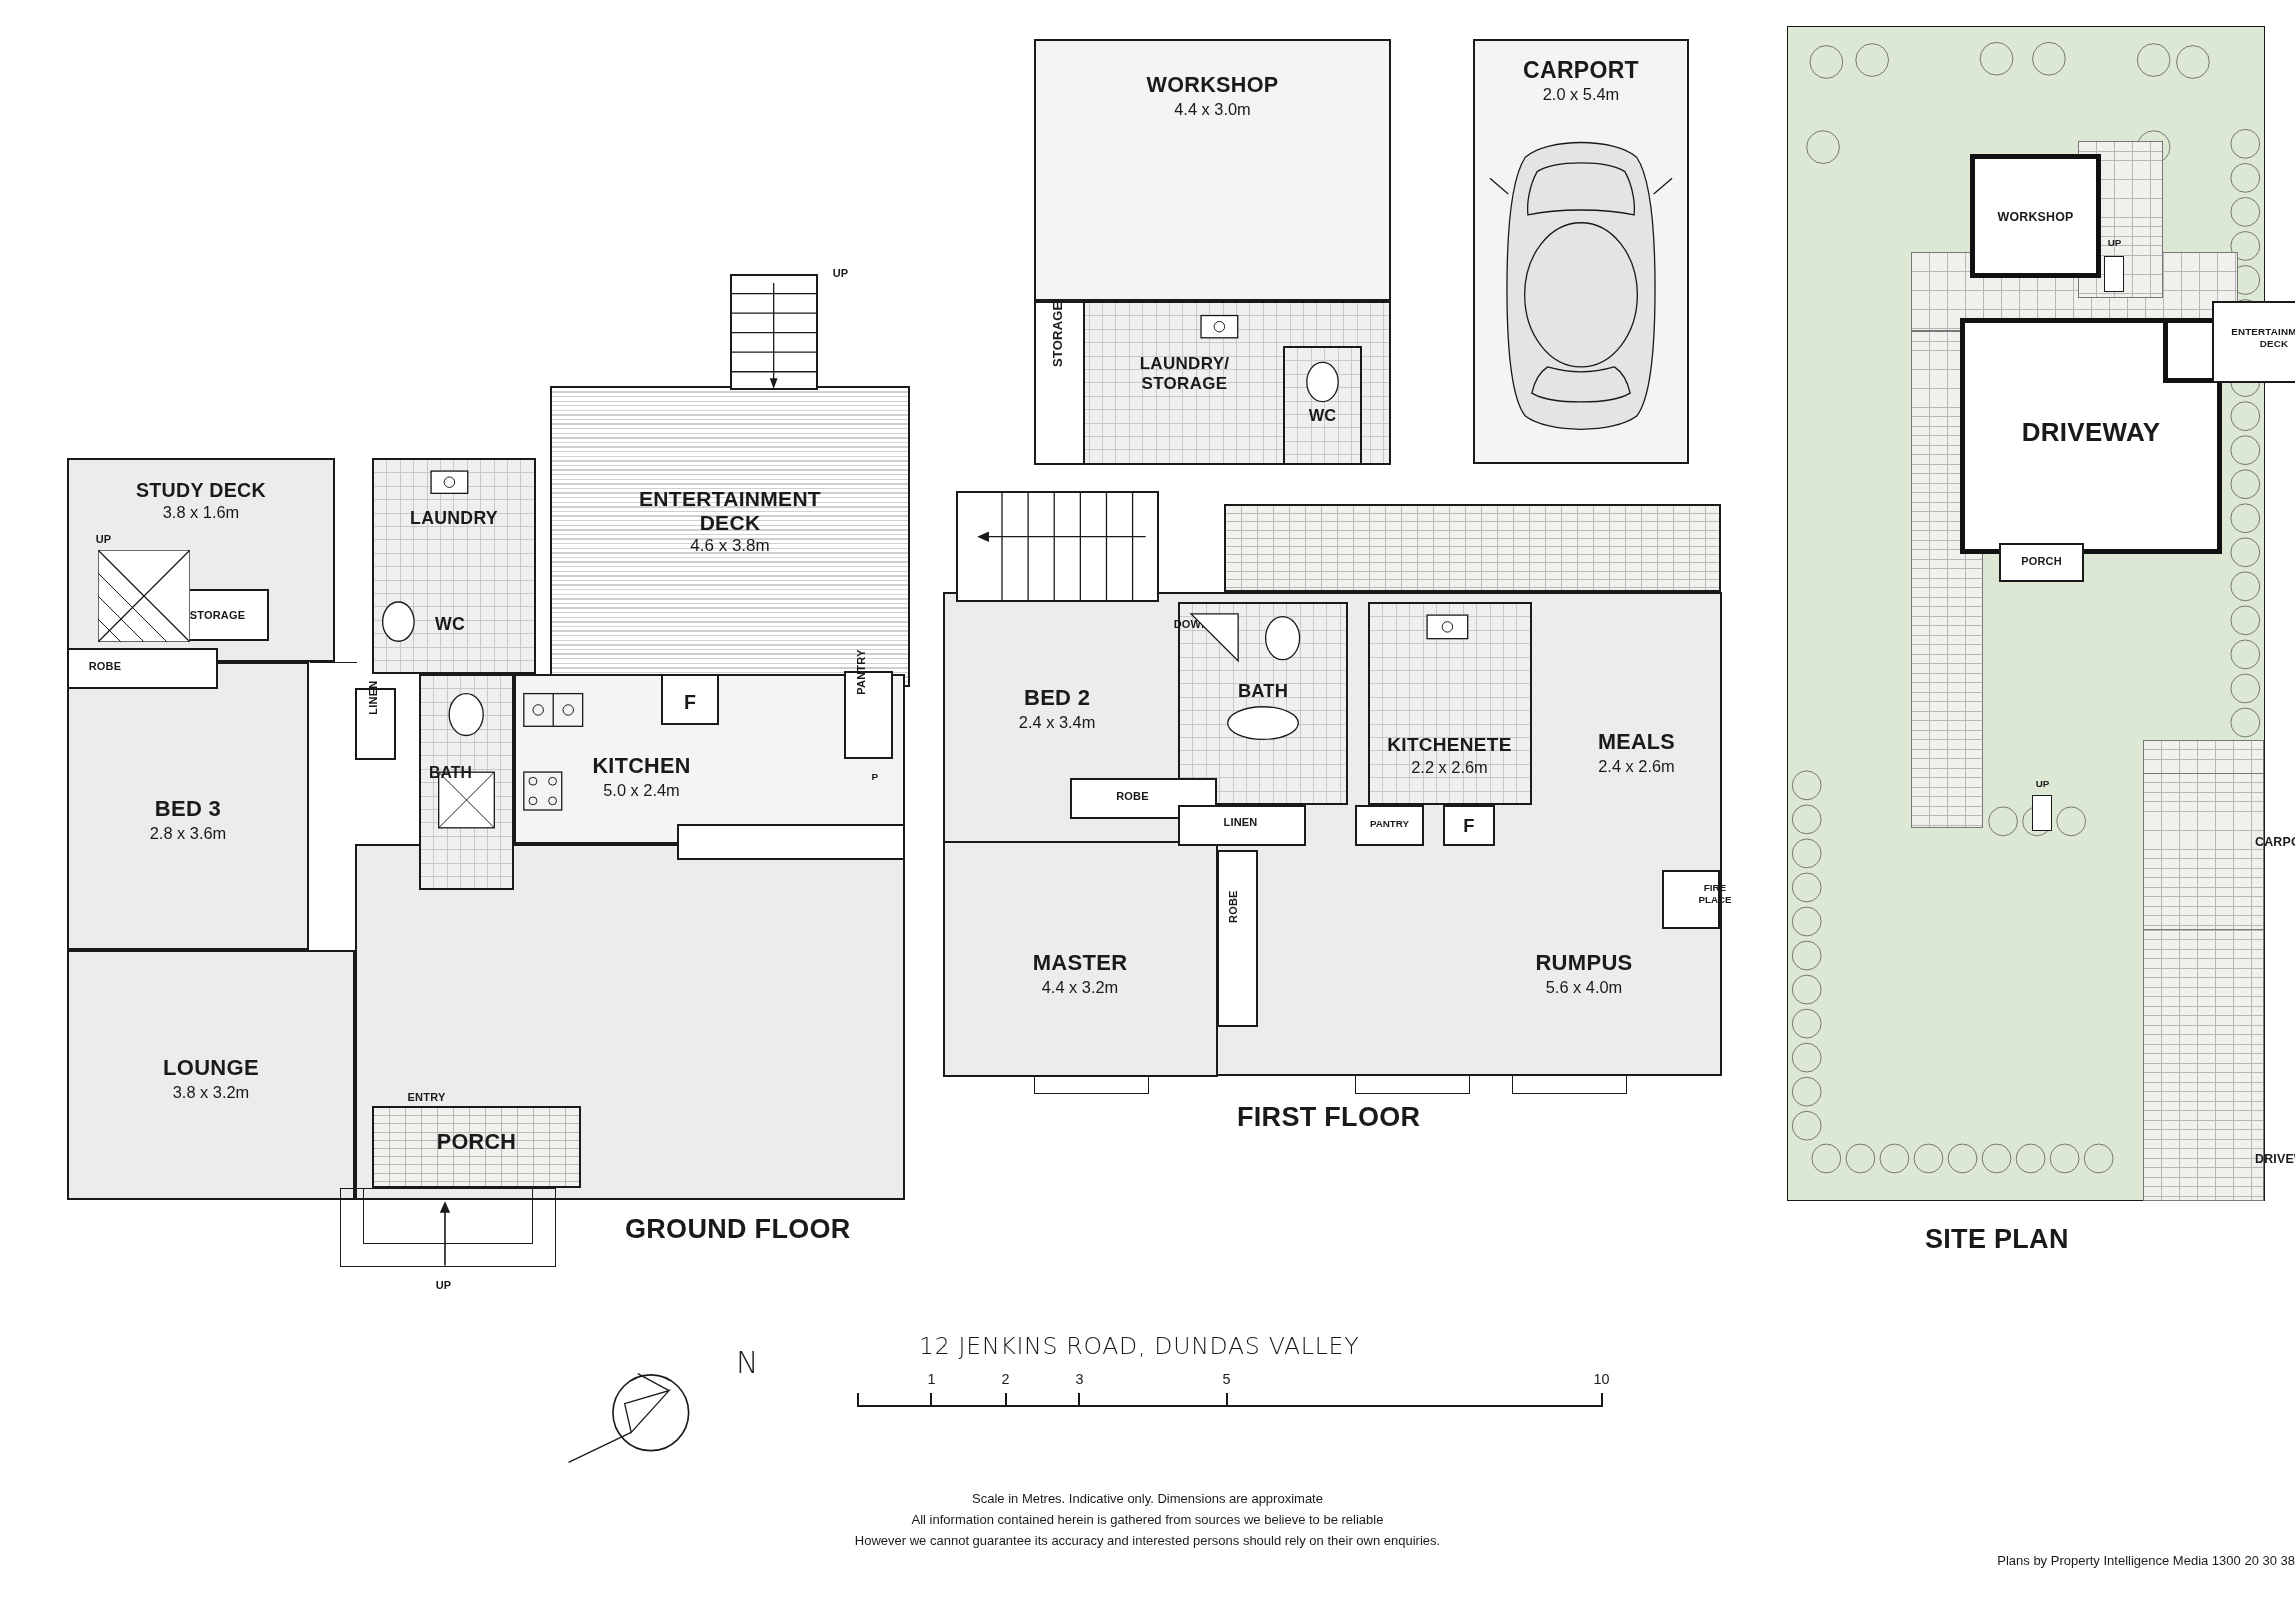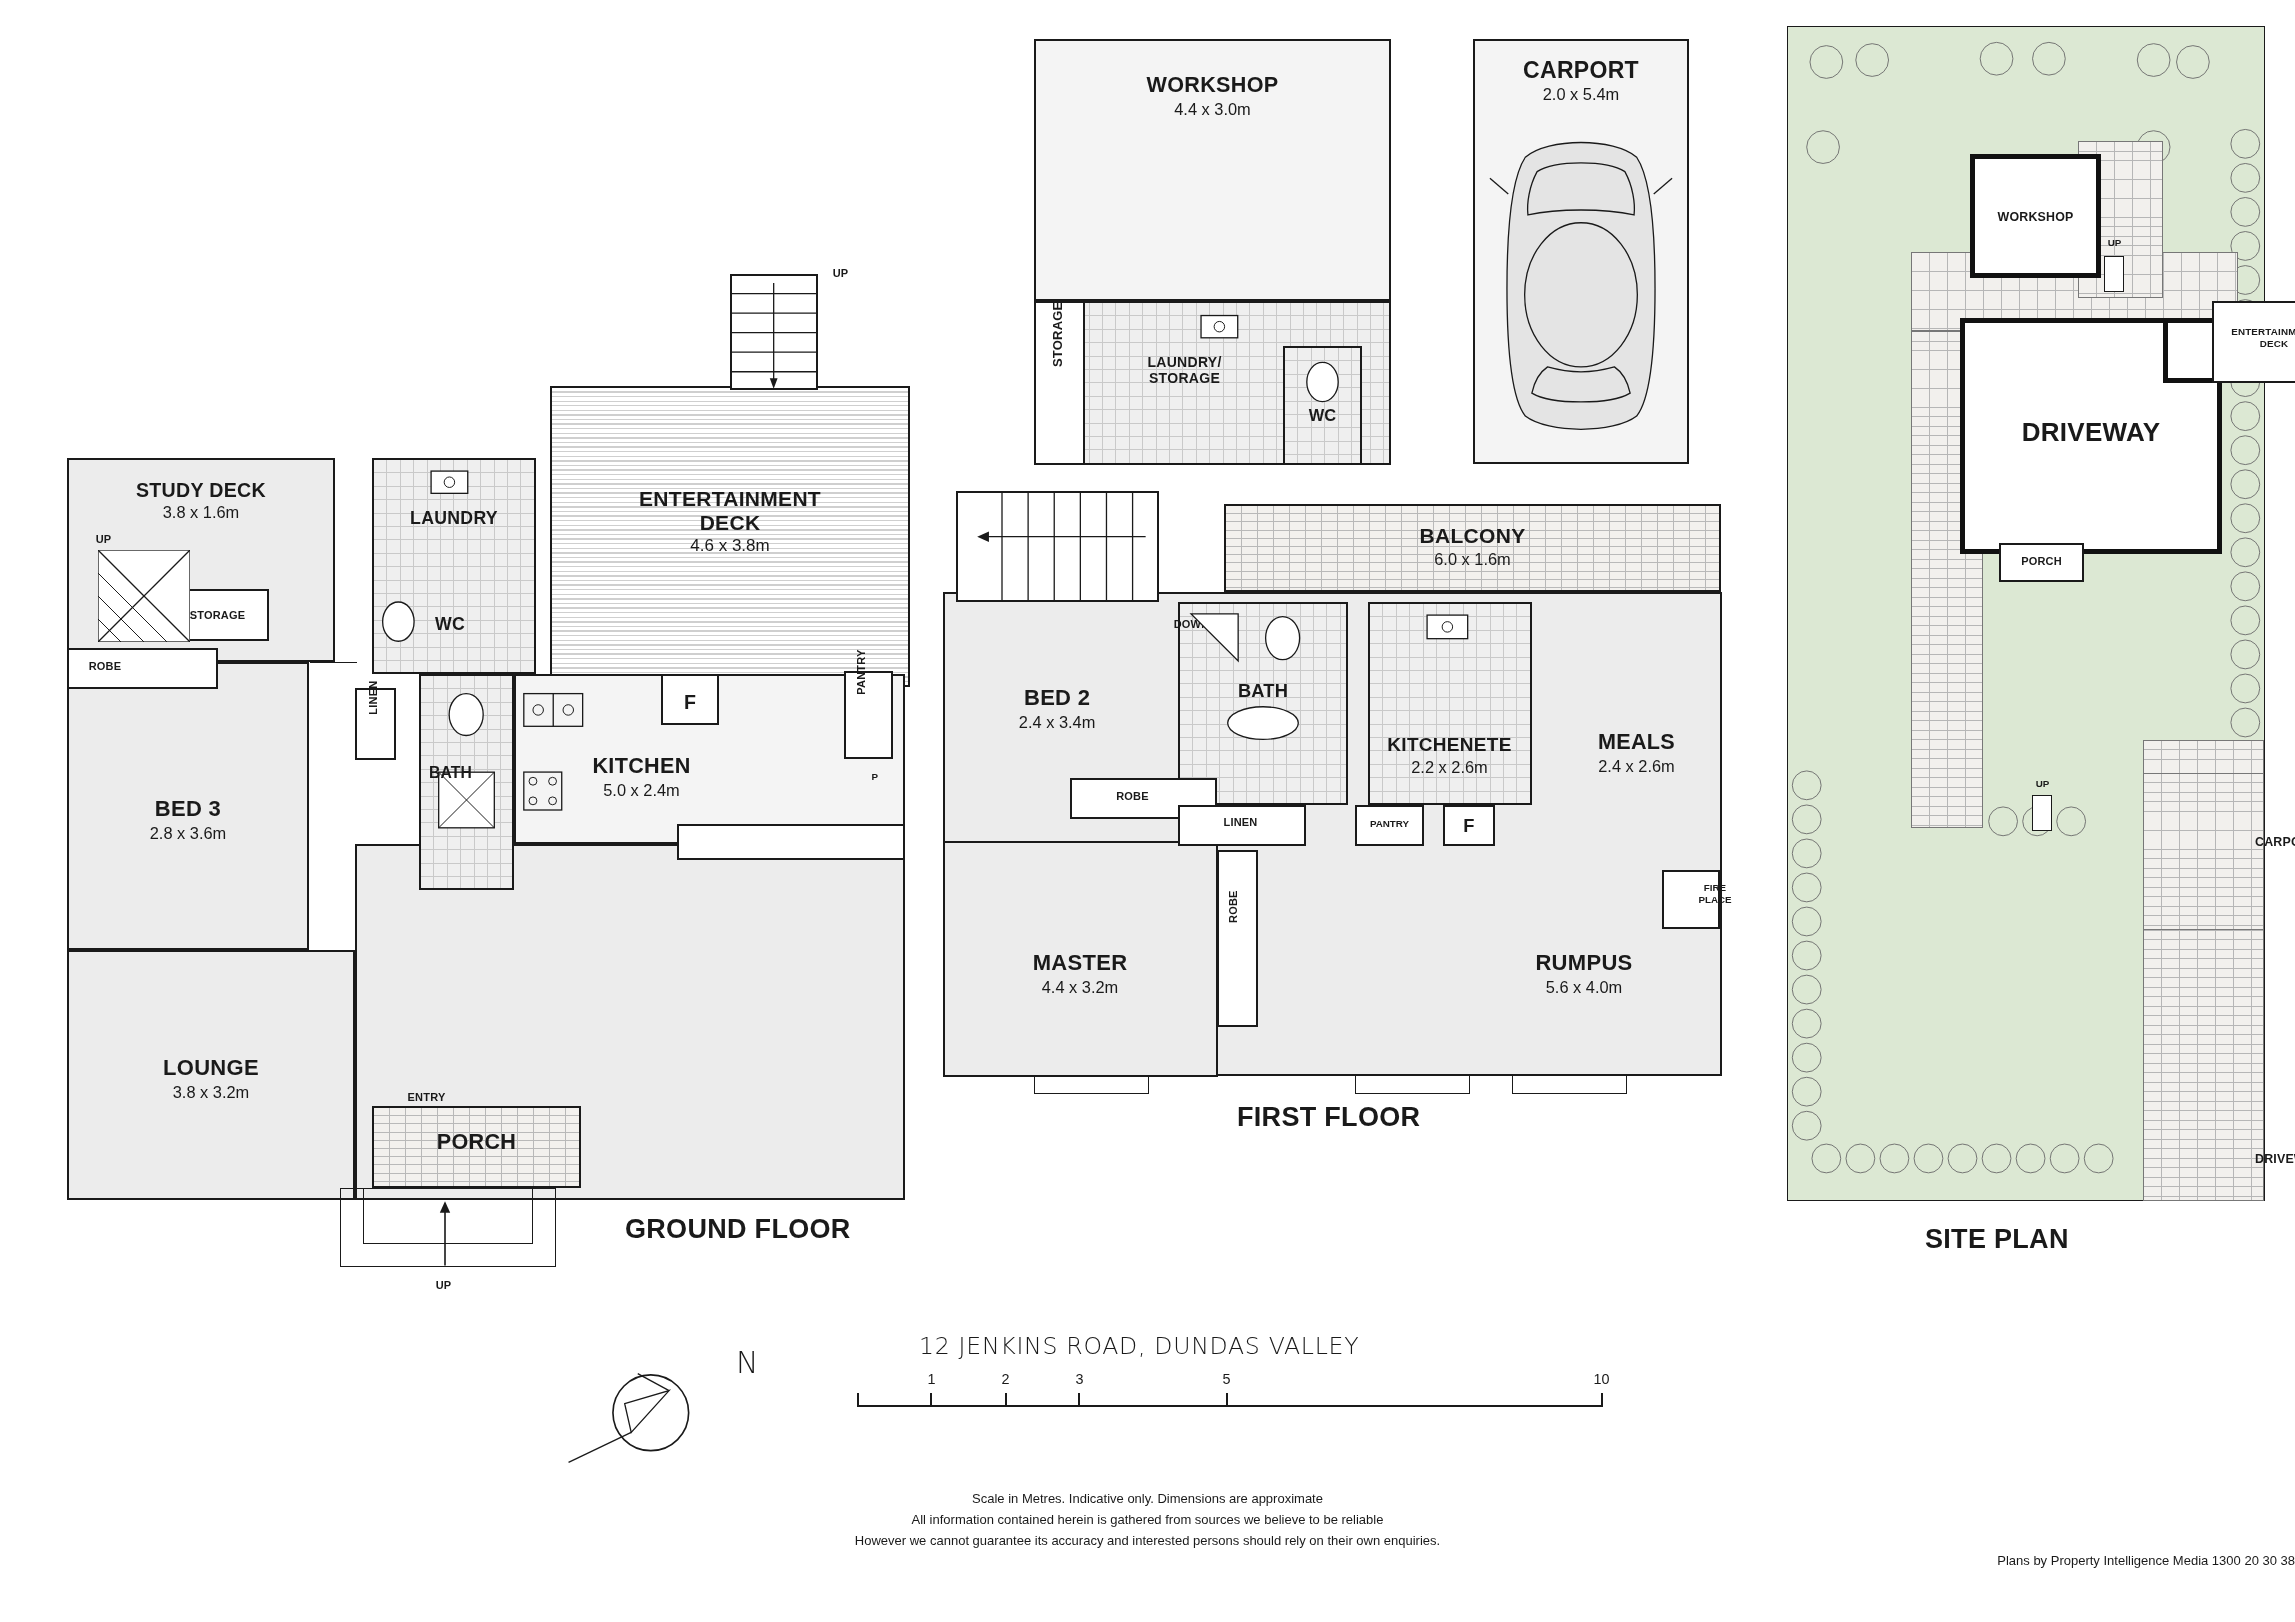--- a/index.html
+++ b/index.html
@@ -173,21 +173,21 @@
     <circle cx="283" cy="39" r="8" fill="none" stroke="#1a1a1a" stroke-width="1.5"></circle>
   </svg>
   <svg style="position:absolute;left:262px;top:326px;" width="79" height="119" viewBox="0 0 120 182">
     <ellipse cx="60" cy="55" rx="24" ry="30" fill="#ffffff" stroke="#1a1a1a" stroke-width="2"></ellipse>
   </svg>
 
   <div class="lbl" style="left:13px;top:52px;width:357px;font-size:21.6px;">
     <div class="n">WORKSHOP</div>
     <div class="d" style="font-size:16.4px;">4.4 x 3.0m</div>
   </div>
-  <div class="lbl" style="left:72px;top:334px;width:183px;font-size:14px;">
+  <div class="lbl" style="left:72px;top:334px;width:183px;font-size:17px;">
     <div class="n" style="line-height:1.2;">LAUNDRY/<br>STORAGE</div>
   </div>
   <div class="tiny vert" style="left:29px;top:330px;width:79px;height:17px;font-size:13px;">STORAGE</div>
   <div class="tiny" style="left:262px;top:386px;width:79px;font-size:16.4px;">WC</div>
 
   <div class="roomlight" style="left:452px;top:19.6px;width:216px;height:425px;"></div>
   <svg style="position:absolute;left:465px;top:111px;" width="190" height="308" viewBox="0 0 290 470">
     <g fill="#e4e4e4" stroke="#1a1a1a" stroke-width="2">
       <path d="M60 40 C95 10 195 10 230 40 C250 70 258 140 258 240 C258 340 250 410 230 435 C195 462 95 462 60 435 C40 410 32 340 32 240 C32 140 40 70 60 40 Z"></path>
       <path d="M78 62 C105 44 185 44 212 62 C224 84 228 110 226 128 C180 118 110 118 64 128 C62 110 66 84 78 62 Z"></path>
@@ -201,24 +201,20 @@
   </svg>
   <div class="lbl" style="left:452px;top:36px;width:216px;font-size:23px;">
     <div class="n">CARPORT</div>
     <div class="d" style="font-size:16.4px;">2.0 x 5.4m</div>
   </div>
 </div>
 
 <div class="plan" style="left:936px;top:484px;width:838px;height:785px;">
 
   <div class="roomlight brick" style="left:288px;top:19.6px;width:497px;height:88px;"></div>
-  <div class="lbl" style="left:288px;top:39px;width:497px;font-size:21px;">
-    <div class="n">BALCONY</div>
-    <div class="d" style="font-size:16.4px;">6.0 x 1.6m</div>
-  </div>
 
   <div class="room" style="left:6.5px;top:108px;width:779px;height:484px;"></div>
   <div class="roomlight" style="left:19.6px;top:118px;width:203px;height:203px;background:#ececec;border:none;"></div>
   <div class="roomlight tile" style="left:242px;top:118px;width:170px;height:203px;border:2px solid #1a1a1a;"></div>
   <div class="roomlight tile" style="left:432px;top:118px;width:164px;height:203px;border:2px solid #1a1a1a;"></div>
   <div class="white" style="left:19.6px;top:6.5px;width:203px;height:111px;"></div>
   <svg style="position:absolute;left:19.6px;top:6.5px;" width="203" height="111" viewBox="0 0 310 170">
     <g stroke="#1a1a1a" stroke-width="2" fill="none">
       <line x1="70" y1="0" x2="70" y2="170"></line>
         <line x1="110" y1="0" x2="110" y2="170"></line>

